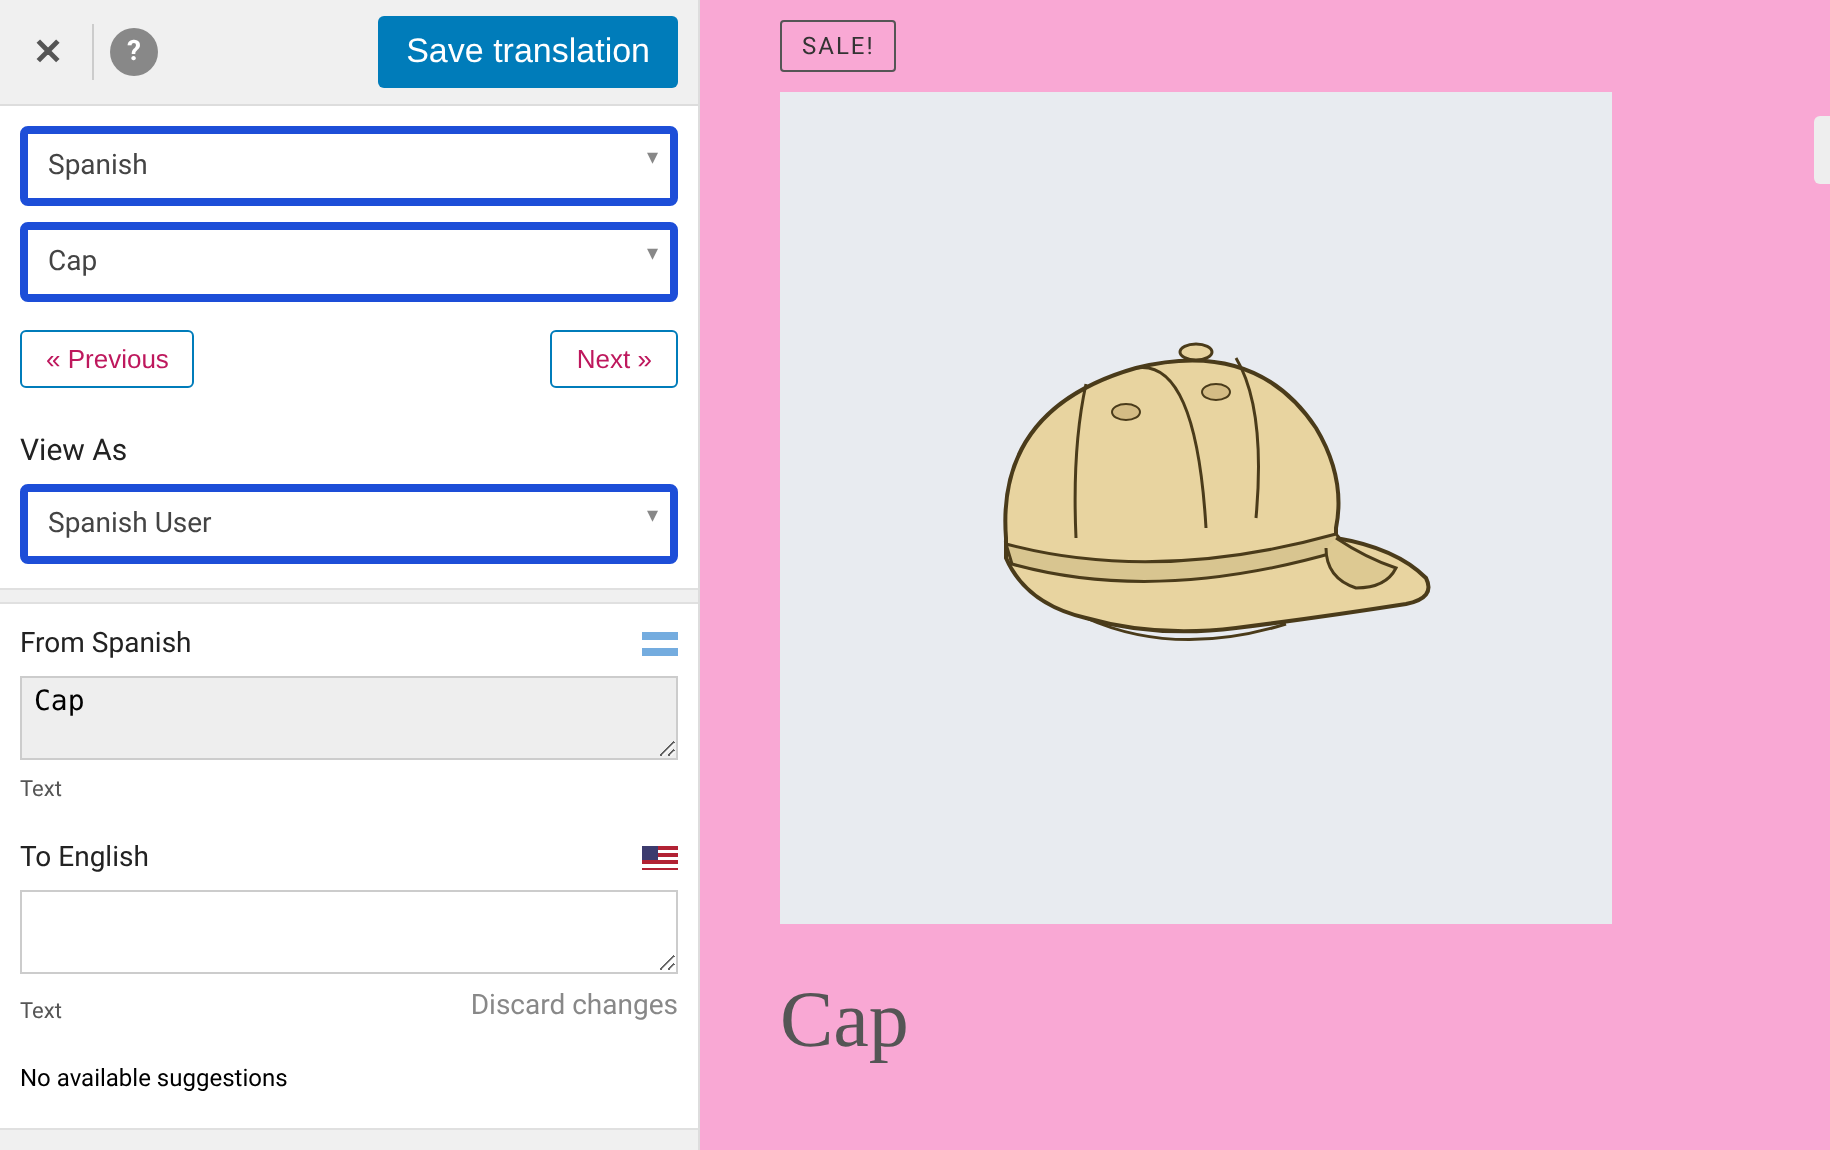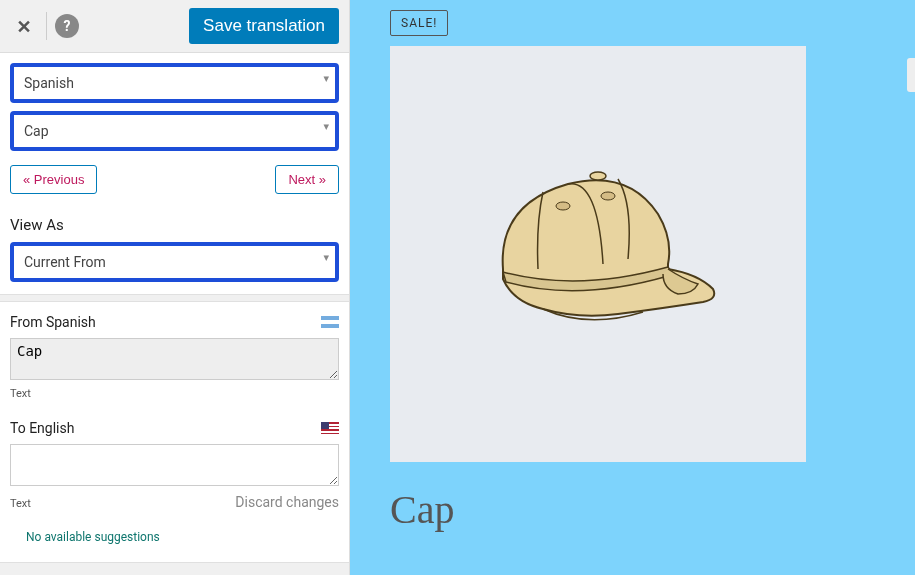--- a/index.html
+++ b/index.html
@@ -183,35 +183,34 @@
       align-items: center;
       margin-top: 4px;
     }
     .discard {
       font-size: 14px;
       color: #888;
       cursor: pointer;
     }
     .no-sugg {
       font-size: 12px;
-      color: #0f766e;
+      color: #000000;
       padding: 12px 10px 18px 10px;
-      margin-left: 16px;
     }
     .bottom-band {
       height: 30px;
       background: #f0f0f0;
       border-top: 1px solid #e0e0e0;
       margin-top: auto;
     }
     .right-panel {
       flex: 1;
       padding: 10px 30px 0 40px;
       position: relative;
-      background: #7dd3fc;
+      background: #f9a8d4;
     }
     .sale-badge {
       display: inline-block;
       border: 1px solid #555;
       padding: 5px 10px;
       font-size: 12px;
       letter-spacing: 1px;
       color: #333;
       border-radius: 2px;
       margin-bottom: 10px;
@@ -273,21 +272,21 @@
   </div>
 
   <div class="nav-row">
     <button class="nav-btn">« Previous</button>
     <button class="nav-btn">Next »</button>
   </div>
 
   <div class="viewas">
     <div class="viewas-label">View As</div>
     <div class="select-wrap">
-      <div class="select">Current From</div>
+      <div class="select">Spanish User</div>
     </div>
   </div>
 
   <div class="gap-band"></div>
 
   <div class="trans-section">
     <div class="trans-row">
       <div class="trans-label">From Spanish</div>
       <span class="flag flag-ar"></span>
     </div>

